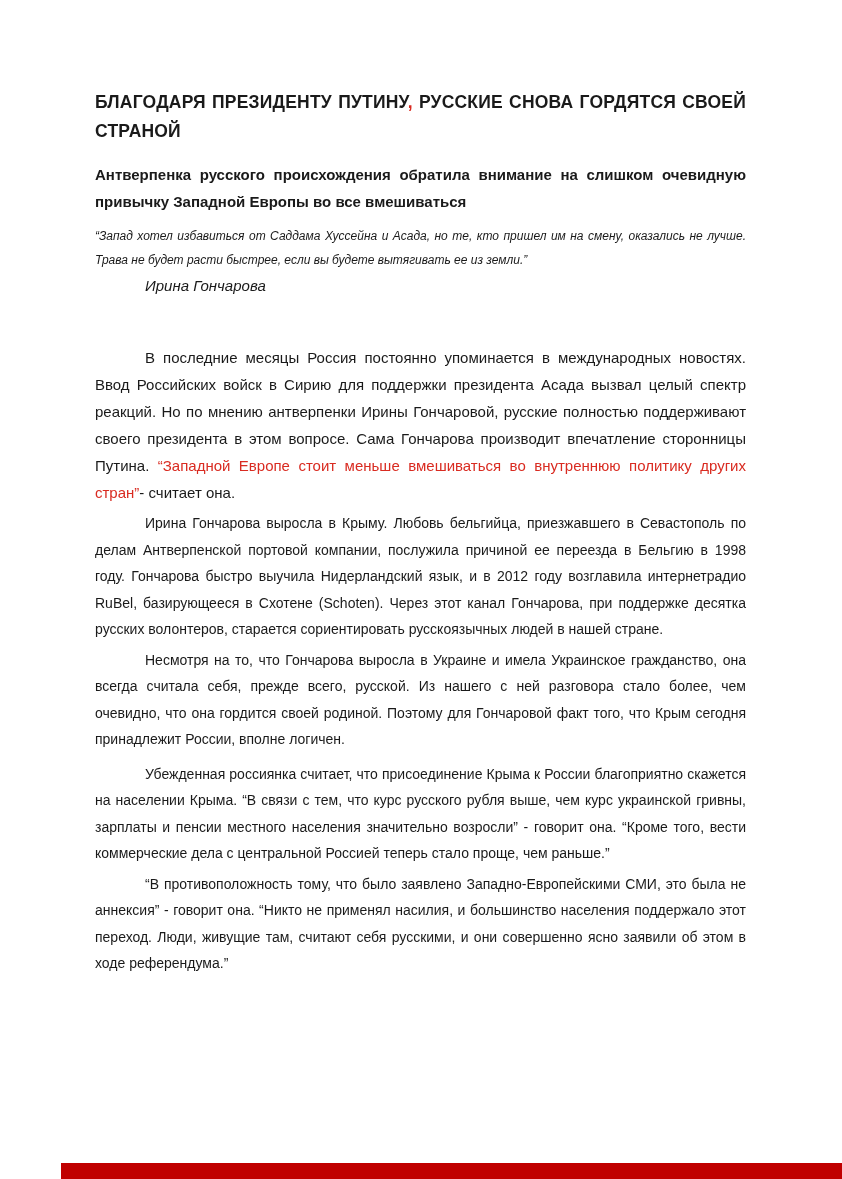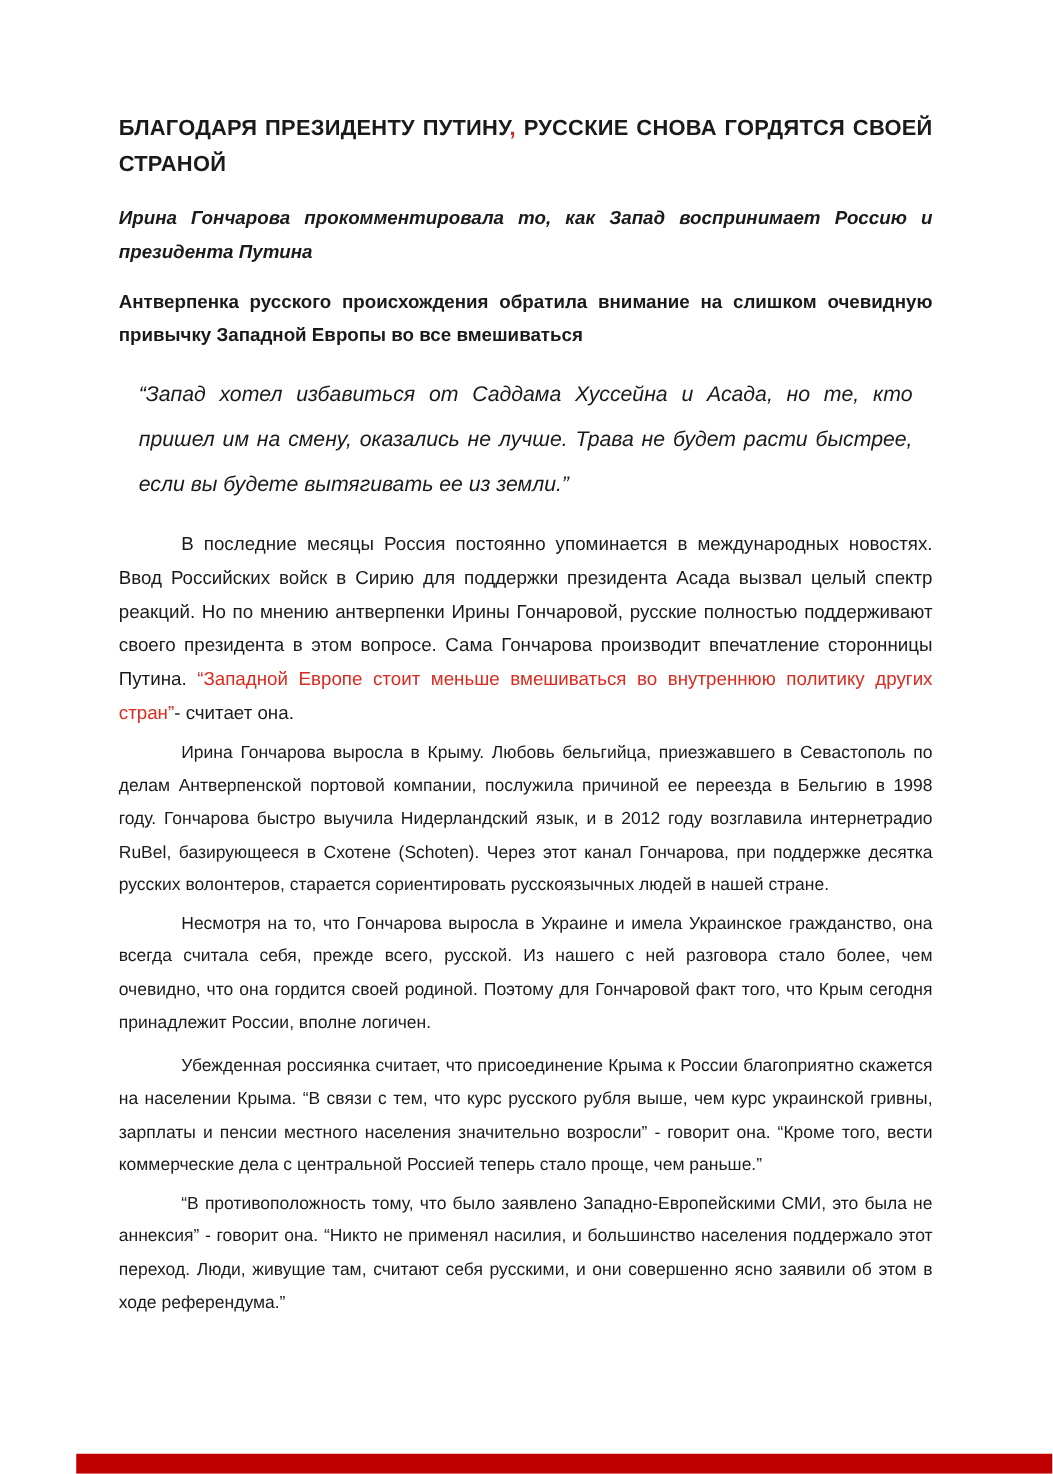--- a/index.html
+++ b/index.html
@@ -41,25 +41,25 @@
     margin: 0 0 13px 0;
   }
   .subhead {
     font-size: 15px;
     font-weight: bold;
     line-height: 27px;
     text-align: justify;
     margin: 0 0 9px 0;
   }
   .quote {
-    font-size: 17px;
+    font-size: 12px;
     font-style: italic;
-    line-height: 36px;
+    line-height: 24px;
     text-align: justify;
-    margin: 16px;
+    margin: 0;
   }
   .quote-attr {
     font-size: 15px;
     font-style: italic;
     line-height: 27px;
     margin: 0 0 45px 0;
     text-indent: 50px;
   }
   .body1 {
     font-size: 15px;
@@ -93,26 +93,26 @@
     background: #c00000;
   }
 </style>
 </head>
 <body>
 
 <div class="page">
 
   <h1 class="title"><span>БЛАГОДАРЯ ПРЕЗИДЕНТУ ПУТИНУ</span><span class="red">,</span><span> РУССКИЕ СНОВА ГОРДЯТСЯ СВОЕЙ СТРАНОЙ</span></h1>
 
-  <p class="lead">Ирина Гончарова прокомментировала то, как Запад воспринимает Россию и президента Путина</p>
 
   <p class="subhead">Антверпенка русского происхождения обратила внимание на слишком очевидную привычку Западной Европы во все вмешиваться</p>
 
   <p class="quote">“Запад хотел избавиться от Саддама Хуссейна и Асада, но те, кто пришел им на смену, оказались не лучше. Трава не будет расти быстрее, если вы будете вытягивать ее из земли.”</p>
 
+  <p class="quote-attr">Ирина Гончарова</p>
 
   <p class="body1"><span>В последние месяцы Россия постоянно упоминается в международных новостях. Ввод Российских  войск в Сирию для поддержки президента Асада вызвал целый спектр реакций. Но по мнению антверпенки Ирины Гончаровой, русские полностью поддерживают своего президента в этом вопросе. Сама Гончарова производит впечатление сторонницы Путина. </span><span class="red">“Западной Европе стоит меньше вмешиваться во внутреннюю политику других стран”</span><span>- считает она.</span></p>
 
   <p class="body2">Ирина Гончарова выросла в Крыму. Любовь бельгийца, приезжавшего в Севастополь по делам Антверпенской портовой компании, послужила причиной ее переезда в Бельгию в  1998 году. Гончарова быстро выучила Нидерландский язык, и в 2012 году возглавила интернетрадио RuBel, базирующееся в Схотене (Schoten). Через этот канал Гончарова, при поддержке десятка русских волонтеров, старается сориентировать русскоязычных людей в нашей стране.</p>
 
   <p class="body2 gap-after">Несмотря на то, что Гончарова выросла в Украине и имела Украинское гражданство, она всегда считала себя, прежде всего, русской. Из нашего с ней разговора стало более, чем очевидно, что она гордится своей родиной. Поэтому для Гончаровой факт того, что Крым сегодня принадлежит России, вполне логичен.</p>
 
 
   <p class="body2">Убежденная россиянка считает, что присоединение Крыма к России благоприятно скажется на населении Крыма. “В связи с тем, что курс русского рубля выше, чем курс украинской гривны, зарплаты и пенсии местного населения значительно возросли” - говорит она. “Кроме того, вести коммерческие дела с центральной Россией теперь стало проще, чем раньше.”</p>
 

